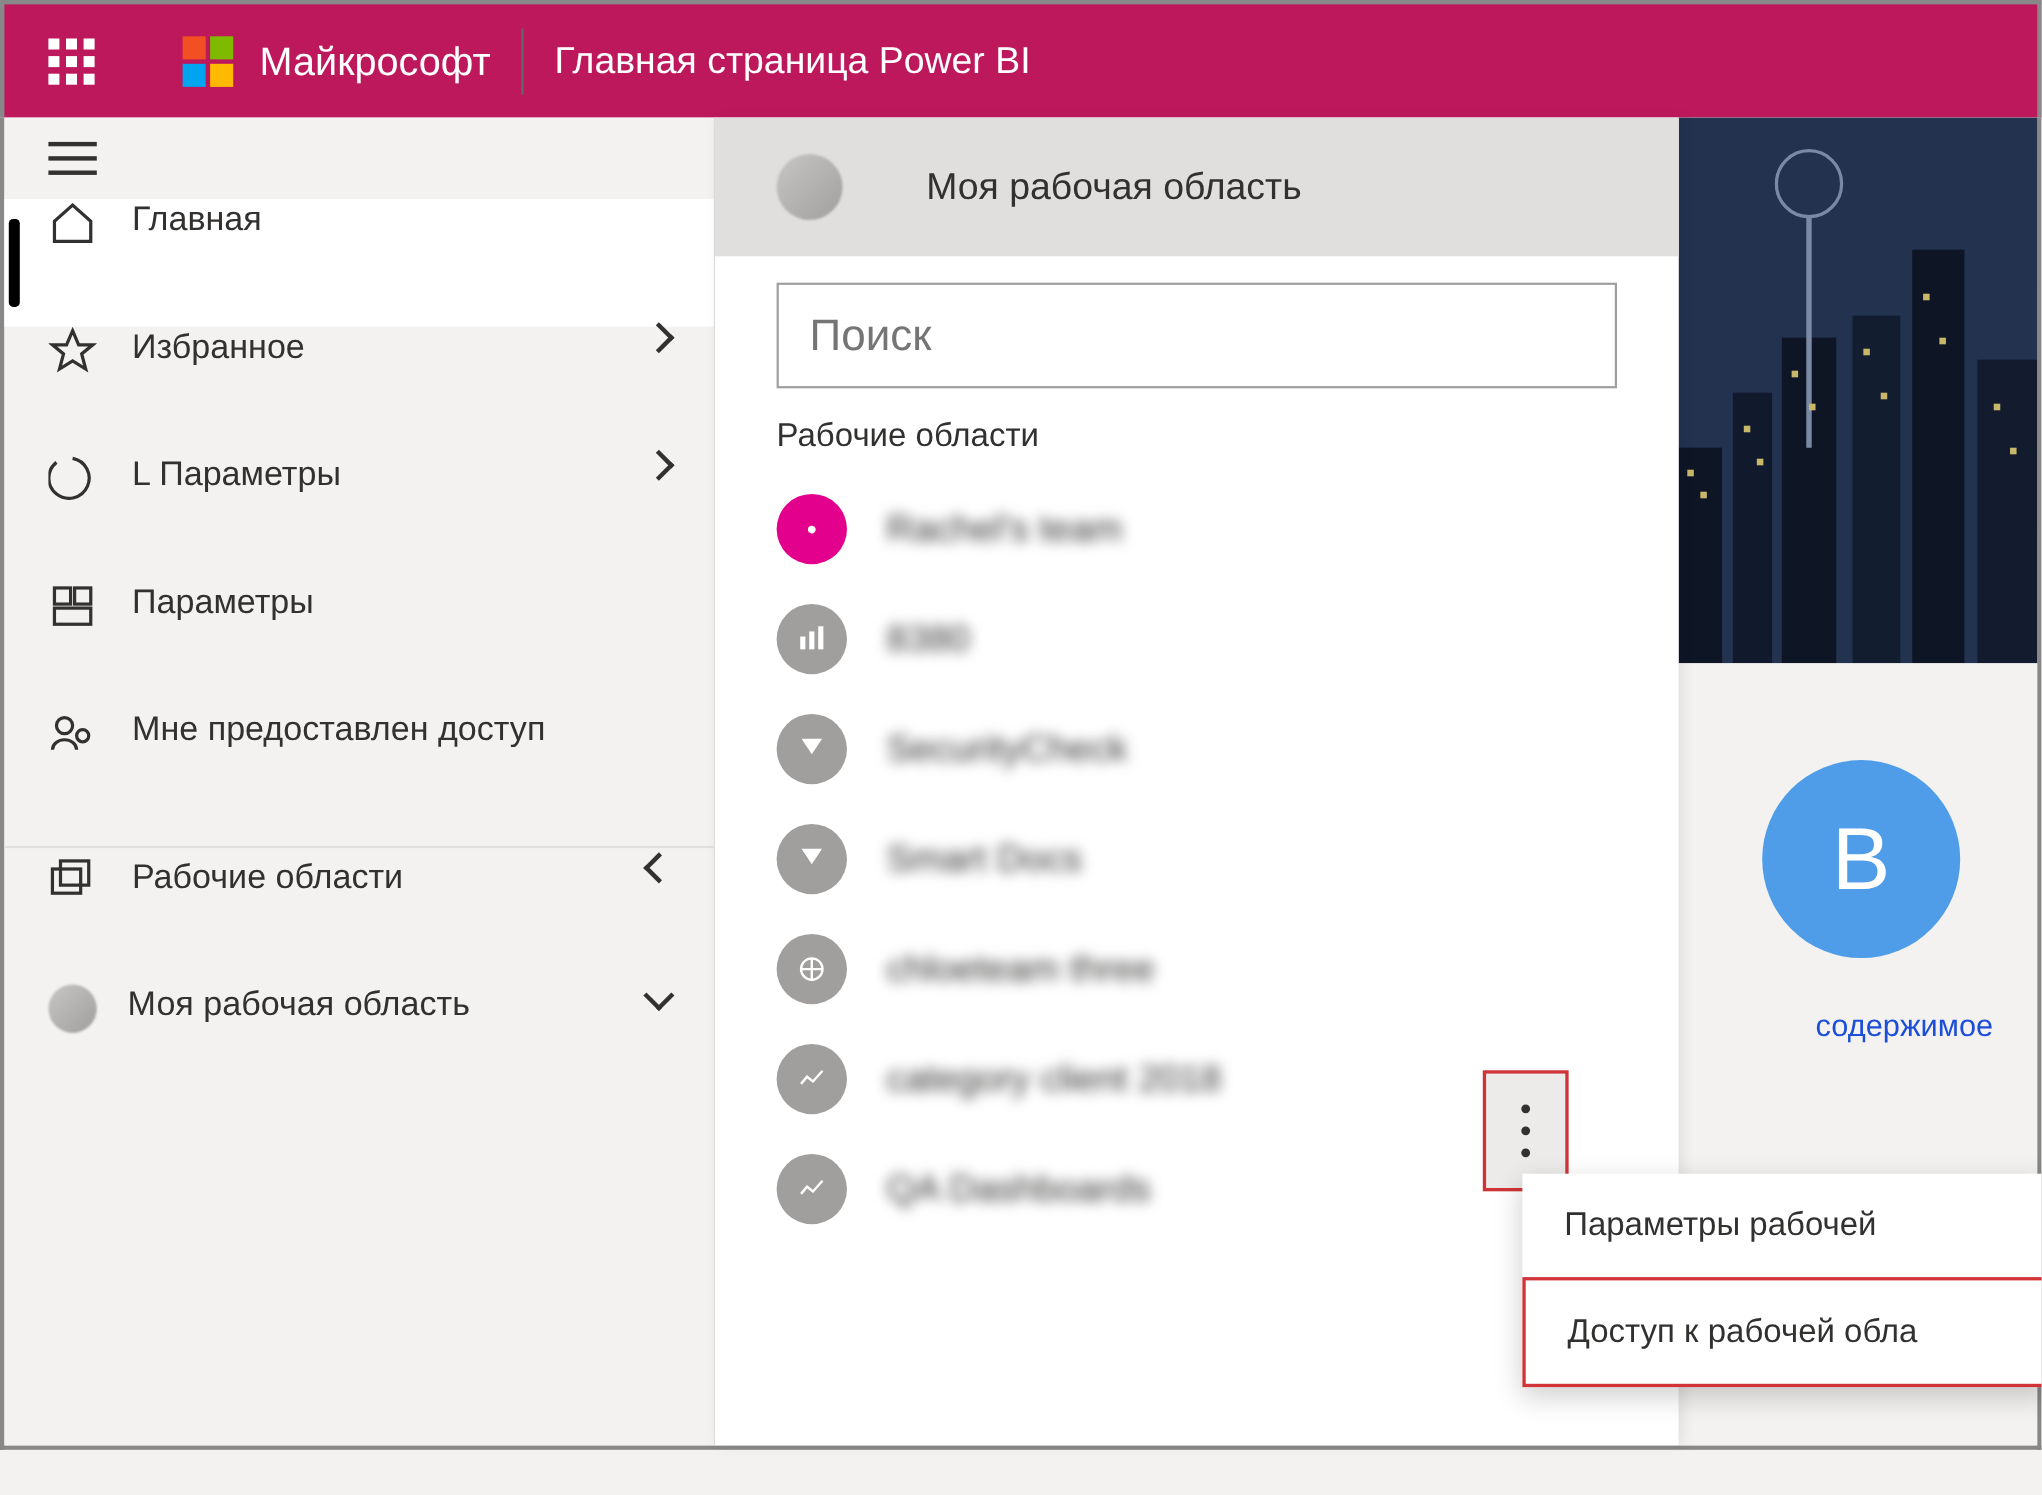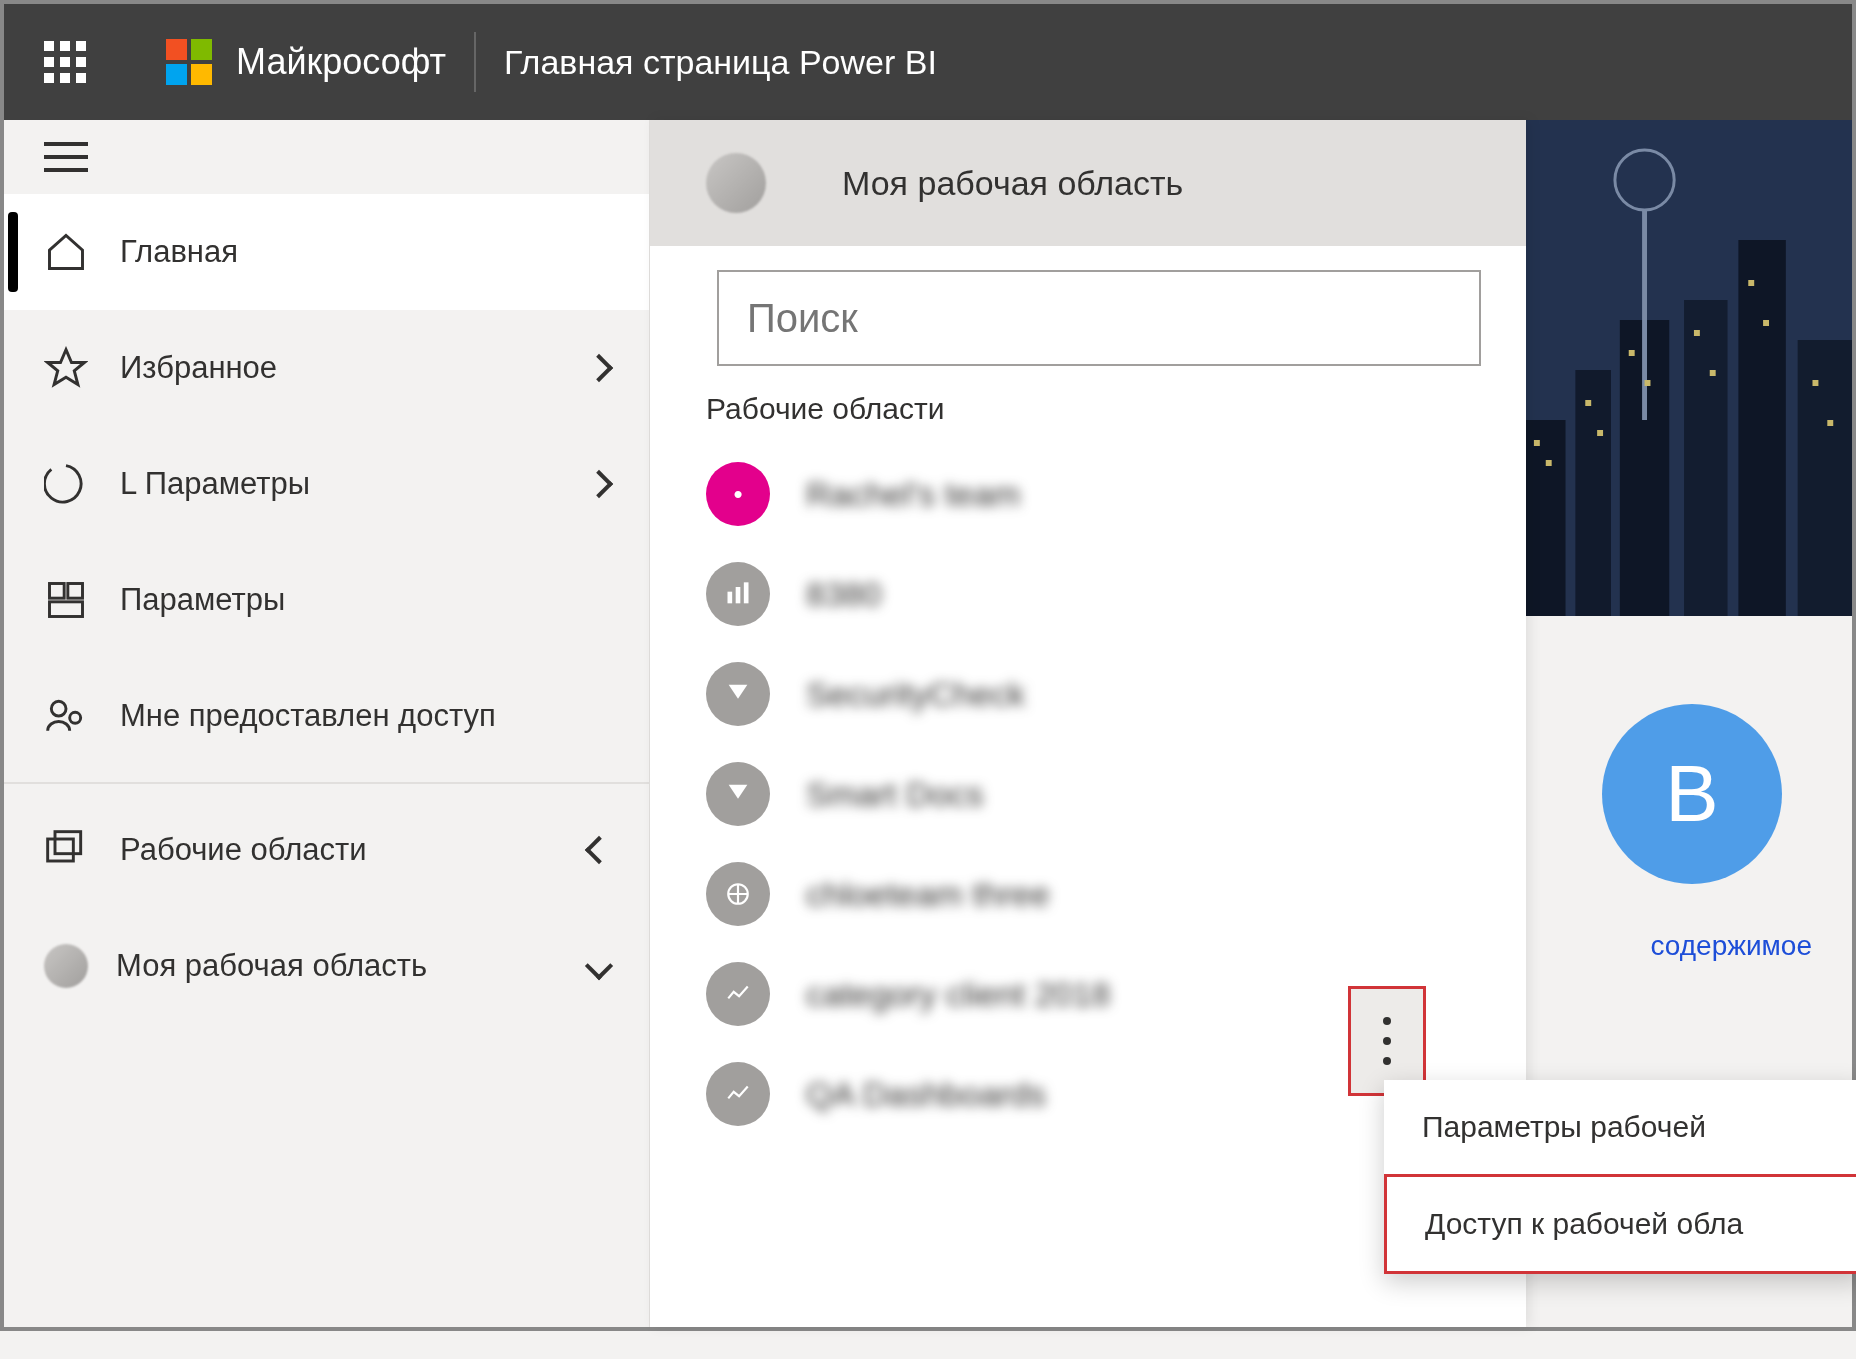--- a/index.html
+++ b/index.html
@@ -1,21 +1,21 @@
 <!DOCTYPE html>
 <html><head>
 <meta charset="utf-8">
 <style>
   * { box-sizing: border-box; margin: 0; padding: 0; }
   html, body { width: 1856px; height: 1359px; font-family: "Segoe UI", Arial, sans-serif; background: #f3f2f1; overflow: hidden; }
 
   
   .topbar {
-    height: 120px;
-    background: #404040;
+    height: 107px;
+    background: #be185d;
     color: #fff;
     display: flex;
     align-items: center;
     padding-left: 40px;
     border-top: 4px solid #888;
     border-left: 4px solid #888;
     border-right: 4px solid #888;
   }
   .waffle {
     width: 42px; height: 42px;
@@ -67,21 +67,21 @@
     padding-left: 40px;
   }
   .hamburger {
     width: 44px; height: 30px;
     display:flex; flex-direction:column; justify-content:space-between;
   }
   .hamburger span { height:4px; background:#323130; }
   .nav-item {
     height: 116px;
     display:flex;
-    align-items:center;
+    align-items:flex-start;
     padding: 0 40px;
     font-size: 31px;
     color:#323130;
     position:relative;
     cursor:pointer;
   }
   .nav-item.active {
     background:#fff;
   }
   .nav-item.active::before {
@@ -143,21 +143,20 @@
   .ws-header-title { font-size: 34px; color:#323130; }
   .ws-search-wrap { padding: 24px 56px 18px 56px; }
   .ws-search {
     width: 100%;
     height: 96px;
     border: 2px solid #a19f9d;
     font-size: 40px;
     padding: 0 28px;
     color:#605e5c;
     background:#fff;
-    margin-left:11px;
   }
   .ws-section-label {
     font-size: 30px;
     color:#323130;
     padding: 8px 56px 18px 56px;
   }
   .ws-list { display:flex; flex-direction:column; }
   .ws-item {
     display:flex; align-items:center;
     padding: 18px 56px;

